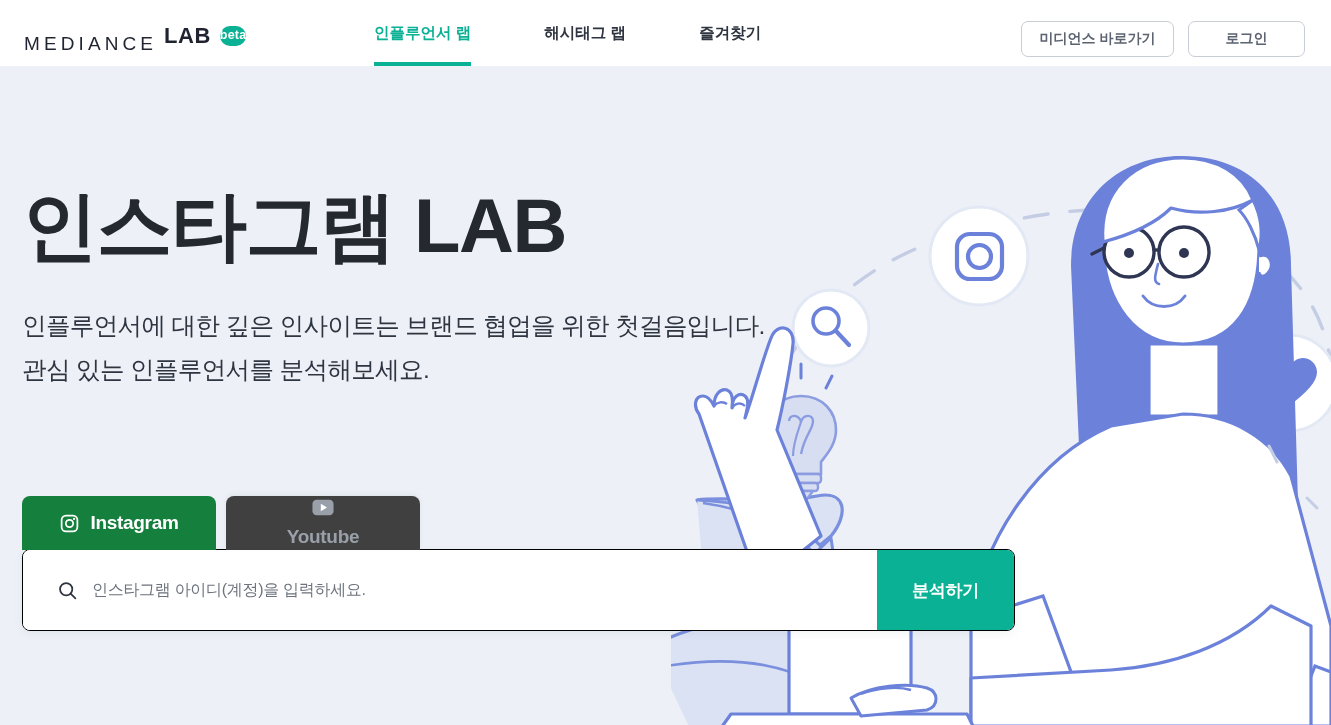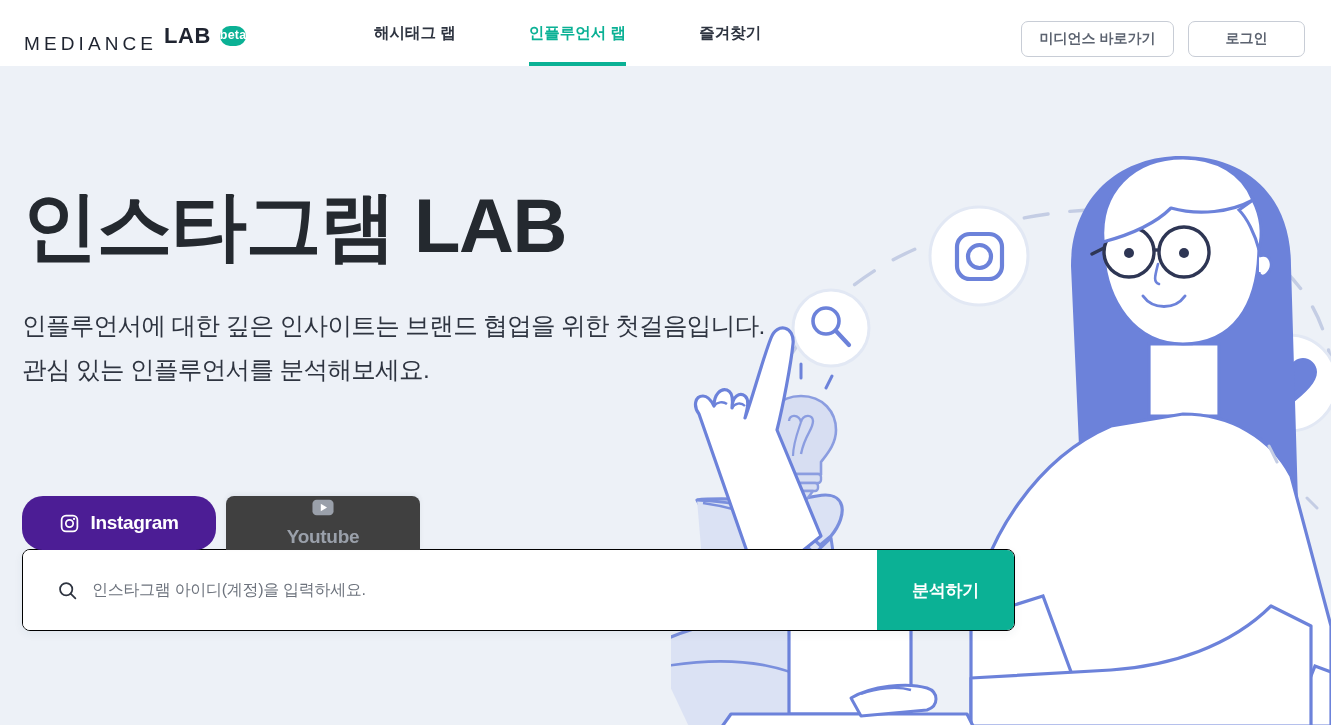--- a/index.html
+++ b/index.html
@@ -170,23 +170,22 @@
     display: flex;
     align-items: center;
     justify-content: center;
     gap: 10px;
     font-size: 19px;
     font-weight: 700;
     cursor: pointer;
     letter-spacing: -0.3px;
   }
   .tab.active {
-    background: #4c1d95;
+    background: #15803d;
     color: #ffffff;
-    border-radius: 21px;
   }
   .tab.inactive {
     background: #404040;
     color: #9aa0aa;
     box-shadow: 0 -2px 5px rgba(60,70,90,0.07);
     flex-direction: column;
   }
   .tab svg { display: block; }
 
   .searchbar {
@@ -239,25 +238,25 @@
 
 <div class="header">
 
   <div class="logo">
     <span class="logo-mediance">MEDIANCE</span>
     <span class="logo-lab">LAB</span>
     <span class="logo-beta">beta</span>
   </div>
 
   <nav class="nav">
+    <div class="nav-item active">
+      <span>인플루언서 랩</span>
+    </div>
     <div class="nav-item">
       <span>해시태그 랩</span>
-    </div>
-    <div class="nav-item active">
-      <span>인플루언서 랩</span>
     </div>
     <div class="nav-item">
       <span>즐겨찾기</span>
     </div>
   </nav>
 
   <div class="header-actions">
     <button class="hbtn wide">미디언스 바로가기</button>
     <button class="hbtn narrow">로그인</button>
   </div>

